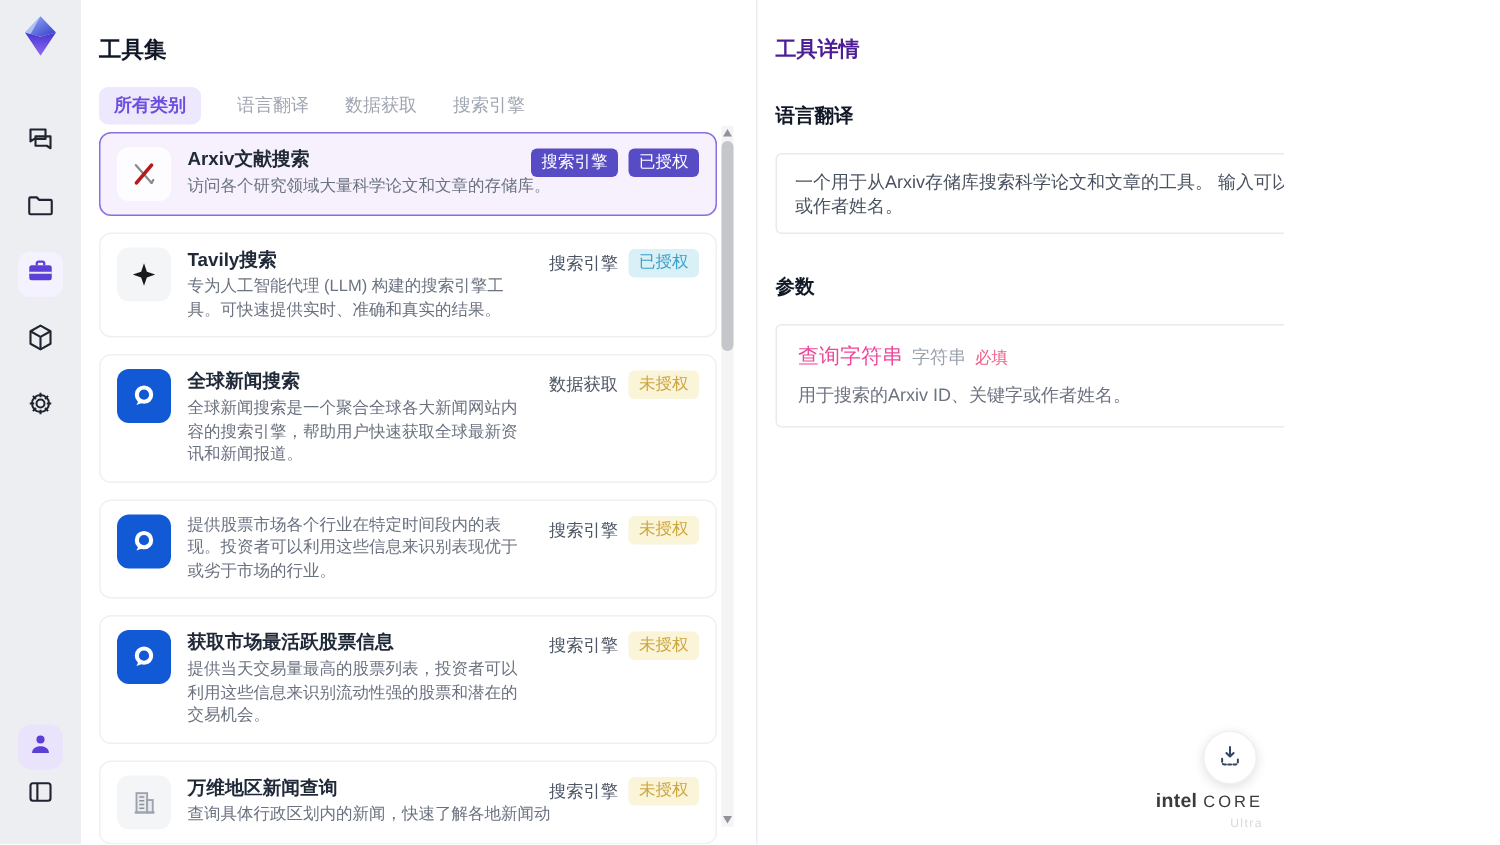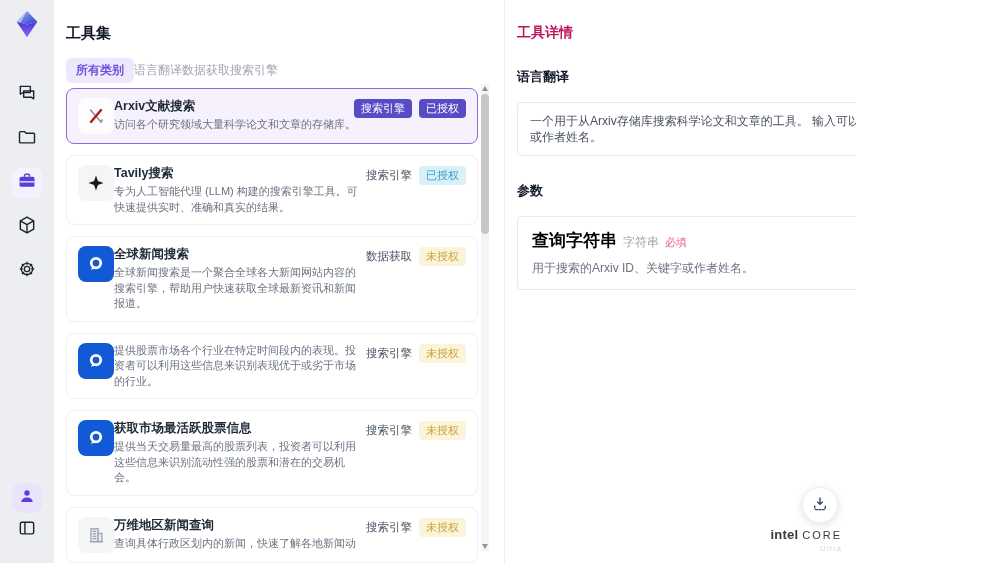--- a/index.html
+++ b/index.html
@@ -12,25 +12,25 @@
   .logo { position:absolute; top:9px; left:12px; width:30px; height:30px; cursor:pointer; }
   .side-nav { position:absolute; top:80px; left:0; width:54px; display:flex; flex-direction:column; align-items:center; gap:14px; }
   .side-btn { width:30px; height:30px; border-radius:8px; display:grid; place-items:center; cursor:pointer; }
   .side-btn.active { background:#F5F2FF; }
   .side-bottom { position:absolute; bottom:18px; left:0; width:54px; display:flex; flex-direction:column; align-items:center; gap:2px; }
   .user-btn { background:#E9E3FB; border-radius:9px; }
 
   
   .list-panel { position:absolute; left:54px; top:0; width:450px; height:563px; background:#fff; }
   .page-title { position:absolute; left:12px; top:24px; font-size:15px; font-weight:700; color:#111827; }
-  .tabs { position:absolute; left:12px; top:58px; display:flex; align-items:center; }
+  .tabs { position:absolute; left:12px; top:58px; display:flex; align-items:center; gap:24px; }
   .tab { font-size:12px; color:#A0A6B1; cursor:pointer; white-space:nowrap; }
   .tab.active { background:#EDE8FB; color:#6D4FE0; font-weight:600; padding:4px 10px; border-radius:6px; }
   .cards { position:absolute; left:12px; top:88px; width:412px; height:475px; overflow:hidden; }
-  .card { display:flex; background:#fff; border:1px solid #F0F0F2; border-radius:8px;
+  .card { display:flex; gap:11px; background:#fff; border:1px solid #F0F0F2; border-radius:8px;
           padding:9px 11px; margin-bottom:11px; cursor:pointer; align-items:flex-start; }
   .card.selected { background:#F6F1FD; border:1px solid #8A6EE0; }
   .tool-icon { width:36px; height:36px; border-radius:8px; flex-shrink:0; display:grid; place-items:center; }
   .tile-white { background:#FDFCFE; }
   .tile-gray  { background:#F4F5F7; }
   .tile-blue  { background:#1259D6; }
   .card-body { flex:1; min-width:0; }
   .card-title { font-size:12.5px; font-weight:700; color:#1F2937; line-height:17px; margin-bottom:2px; }
   .card-desc { font-size:11px; color:#6B7280; line-height:15.5px; }
   .card-desc.one-line { white-space:nowrap; }
@@ -43,27 +43,27 @@
 
   
   .scrollbar { position:absolute; left:427px; top:84px; width:8px; height:467px; background:#F4F4F5; }
   .sb-up, .sb-down { position:absolute; left:1px; width:0; height:0; border-left:3px solid transparent; border-right:3px solid transparent; cursor:pointer; }
   .sb-up { top:2px; border-bottom:5px solid #909399; }
   .sb-down { bottom:2px; border-top:5px solid #909399; }
   .sb-thumb { position:absolute; left:0; top:10px; width:8px; height:140px; background:#C4C6CA; border-radius:4px; cursor:grab; }
 
   
   .detail-panel { position:absolute; left:504px; top:0; width:496px; height:563px; background:#fff; border-left:1px solid #ECECF0; padding:24px 16px 0 12px; }
-  .detail-title { font-size:14px; font-weight:700; color:#be185d; margin-bottom:26px; }
+  .detail-title { font-size:14px; font-weight:700; color:#4c1d95; margin-bottom:26px; }
   .section-h { font-size:13px; font-weight:700; color:#111827; margin-bottom:16px; }
   .box { border:1px solid #E9EAEC; border-radius:4px; background:#fff; padding:10px 12px; }
   .intro-box { font-size:12px; color:#4A5260; line-height:16px; margin-bottom:26px; }
   .param-box { padding:12px 14px; }
   .param-head { display:flex; align-items:baseline; gap:6px; margin-bottom:8px; }
-  .param-name { font-size:17px; font-weight:700; color:#000000; }
+  .param-name { font-size:14px; font-weight:400; color:#ec4899; }
   .param-type { font-size:12px; color:#98A0AB; }
   .param-req  { font-size:11px; color:#F0608D; }
   .param-desc { font-size:12px; color:#6B7280; }
 
   
   .fab { position:absolute; right:18px; bottom:40px; width:36px; height:36px; border-radius:50%;
          background:#fff; border:1px solid #F0F0F2; box-shadow:0 2px 8px rgba(0,0,0,.12);
          display:grid; place-items:center; cursor:pointer; }
   .chip-logo { position:absolute; right:14px; bottom:10px; text-align:right; line-height:1; }
   .brand1 { font-size:13px; font-weight:700; color:#3A3A3A; letter-spacing:.2px; }

